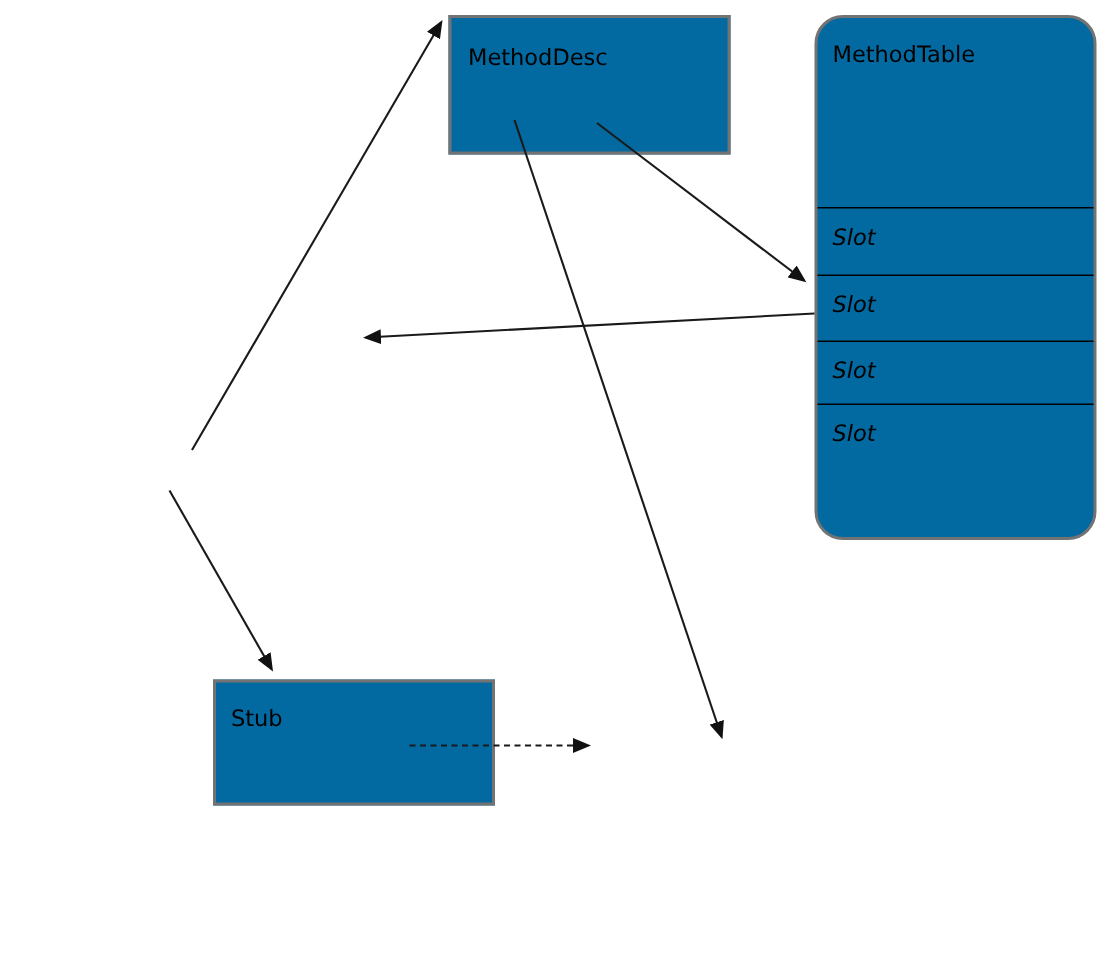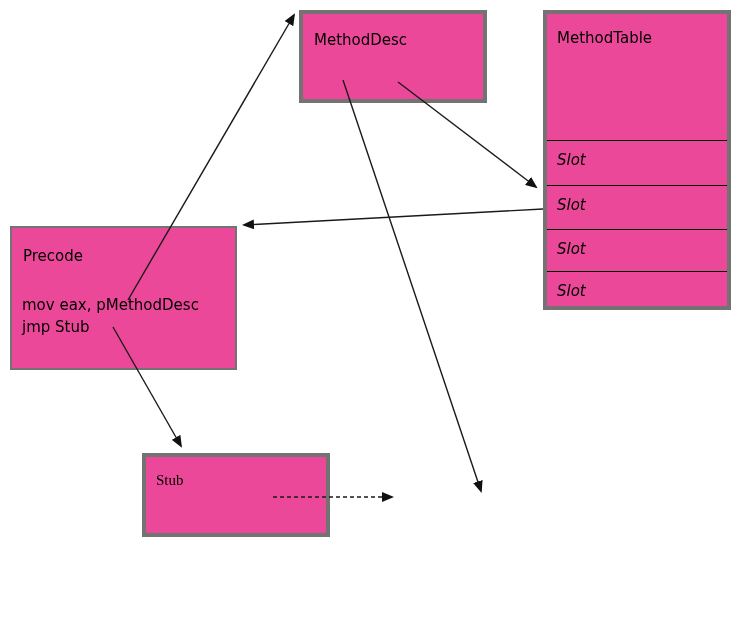--- a/index.html
+++ b/index.html
@@ -7,34 +7,34 @@
     position: relative;
     width: 741px;
     height: 637px;
     background: #ffffff;
     font-family: "DejaVu Sans", sans-serif;
     color: #000000;
     overflow: hidden;
   }
   .box {
     position: absolute;
-    border: 4px solid #737373;
-    background: #ec4899;
+    border: 2px solid #737373;
+    background: #0369a1;
     box-sizing: border-box;
     font-size: 15px;
     z-index: 1;
   }
   .box-label { position: absolute; white-space: nowrap; }
 
   
   #method-desc { left: 299px; top: 10px; width: 188px; height: 93px; }
   #method-desc .box-label { left: 11px; top: 17px; }
 
   
-  #method-table { left: 543px; top: 10px; width: 188px; height: 300px; }
+  #method-table { left: 543px; top: 10px; width: 188px; height: 350px; border-radius: 19px; }
   #method-table .box-label { left: 10px; top: 15px; }
   .slot {
     position: absolute;
     left: 0; right: 0;
     border-top: 1px solid #000000;
     box-sizing: border-box;
     padding: 10px 0 0 10px;
     font-size: 15px;
     font-style: italic;
   }
@@ -49,21 +49,21 @@
   #precode .code {
     position: absolute;
     left: 10px; top: 66px;
     line-height: 22px;
     font-size: 15px;
     white-space: nowrap;
   }
 
   
   #stub { left: 142px; top: 453px; width: 188px; height: 84px; }
-  #stub .box-label { left: 10px; top: 15px; font-family: Liberation Serif, serif; }
+  #stub .box-label { left: 10px; top: 15px; }
 
   
   #native-code { left: 399px; top: 496px; width: 189px; height: 126px; }
   #native-code .box-label { left: 13px; top: 14px; }
 
   
   svg.arrows {
     position: absolute;
     left: 0; top: 0;
     width: 741px; height: 637px;
@@ -95,27 +95,20 @@
       <span>Slot</span>
     </div>
     <div class="slot" id="slot-2">
       <span>Slot</span>
     </div>
     <div class="slot" id="slot-3">
       <span>Slot</span>
     </div>
   </div>
 
-  <div class="box" id="precode">
-    <span class="box-label">Precode</span>
-    <div class="code">
-      <div>mov eax, pMethodDesc</div>
-      <div>jmp Stub</div>
-    </div>
-  </div>
 
   <div class="box" id="stub">
     <span class="box-label">Stub</span>
   </div>
 
 
   <svg class="arrows" viewBox="0 0 741 637" xmlns="http://www.w3.org/2000/svg">
     <defs>
       <marker id="arrowhead" markerUnits="userSpaceOnUse" markerWidth="13" markerHeight="10" refX="10" refY="5" orient="auto">
         <path d="M0,0 L12,5 L0,10 z" fill="#111111"></path>

